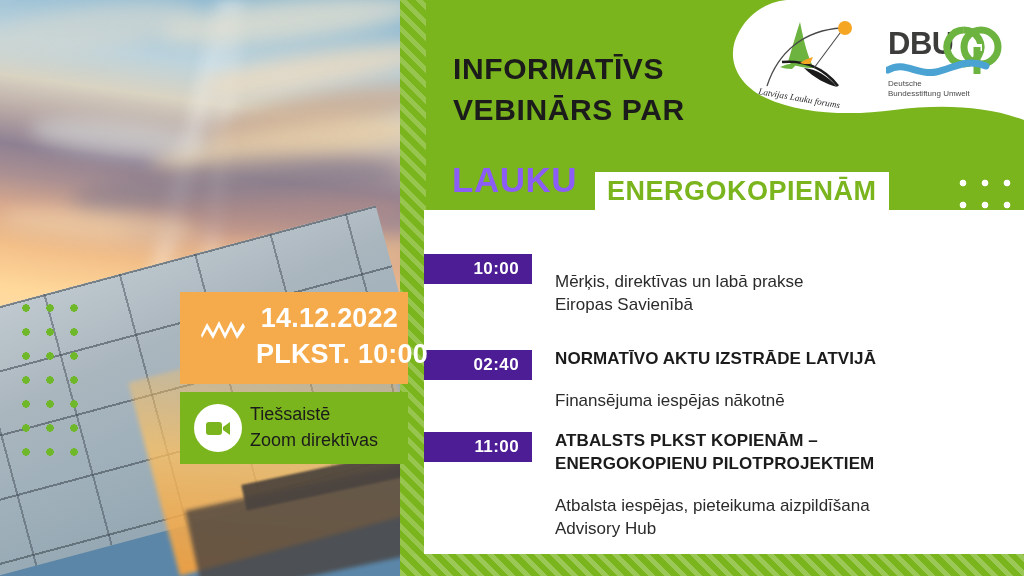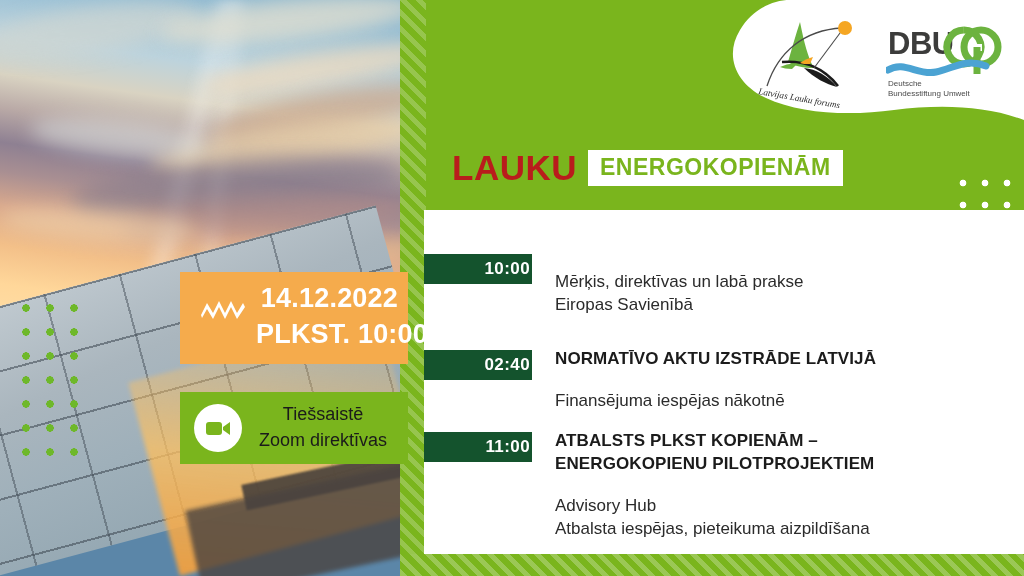--- a/index.html
+++ b/index.html
@@ -146,29 +146,30 @@
     line-height: 1.37;
     font-stretch: condensed;
   }
   .headline div { white-space: nowrap; }
 
   .title-row {
     position: absolute; left: 452px; top: 148px;
     display: flex; align-items: center;
   }
   .title-lauku {
-    color: #b91c1c;
+    color: #8b5cf6;
     font-size: 35px; font-weight: 700; letter-spacing: .5px;
-    padding-right: 11px;
+    padding-right: 18px;
   }
   .title-energo {
     background: #ffffff;
     color: #7ab51d;
-    font-size: 23px; font-weight: 700; letter-spacing: .5px;
+    font-size: 27px; font-weight: 700; letter-spacing: .5px;
     padding: 4px 12px 5px 12px;
+    margin-top: 24px;
   }
 
   
   .dots-right {
     position: absolute; left: 952px; top: 172px;
     width: 68px; height: 124px;
     background-image: radial-gradient(circle, #ffffff 3.3px, transparent 3.6px);
     background-size: 22px 22px;
   }
   .dots-right-green {
@@ -183,44 +184,44 @@
     position: absolute; left: 424px; top: 210px;
     width: 600px; height: 344px;
     background: #ffffff;
   }
 
   .agenda { position: absolute; left: 0; top: 0; width: 600px; }
   .agenda-row { position: absolute; left: 0; }
   .time-badge {
     position: absolute; left: 0; top: 0;
     width: 108px; height: 30px;
-    background: #14532d;
+    background: #4c1d95;
     color: #ffffff;
     font-size: 17px; font-weight: 700;
     letter-spacing: .4px;
     display: flex; align-items: center; justify-content: flex-end;
-    padding-right: 2px;
+    padding-right: 13px;
   }
   .agenda-body { position: absolute; left: 131px; top: -2px; width: 460px; }
   .agenda-title {
     color: #1b1b1b;
     font-size: 17px; font-weight: 700;
     line-height: 1.34;
     letter-spacing: .1px;
   }
   .agenda-sub {
     color: #2b2b2b;
     font-size: 17px; font-weight: 400;
     line-height: 1.38;
     margin-top: 18px;
   }
 
   
   .date-box {
-    position: absolute; left: 180px; top: 272px;
+    position: absolute; left: 180px; top: 292px;
     width: 228px; height: 92px;
     background: #f5ab4c;
     display: flex; align-items: center;
   }
   .date-icon { position: absolute; left: 20px; top: 26px; width: 46px; height: 22px; }
   .date-text {
     position: absolute; left: 76px; top: 8px; width: 142px;
     text-align: right;
     color: #ffffff;
     font-size: 27px; font-weight: 700; letter-spacing: .2px;
@@ -233,21 +234,21 @@
     width: 228px; height: 72px;
     background: #7ab51d;
   }
   .zoom-circle {
     position: absolute; left: 14px; top: 12px;
     width: 48px; height: 48px;
     background: #ffffff; border-radius: 50%;
   }
   .zoom-text {
     position: absolute; left: 70px; top: 10px; width: 146px;
-    text-align: center;
+    text-align: left;
     color: #1b1b1b;
     font-size: 18px; font-weight: 400;
     line-height: 1.42;
   }
 
   .nowrap { white-space: nowrap; }
 </style>
 </head>
 <body>
 
@@ -299,20 +300,24 @@
     <text x="2" y="32" font-family="'Liberation Sans', sans-serif" font-size="31" font-weight="700" fill="#3c3c3b" letter-spacing="-0.5">DBU</text>
     <path d="M78,8 A17,17 0 1,1 77.9,8" fill="none" stroke="#6cb33f" stroke-width="7"></path>
     <circle cx="95" cy="25" r="17" fill="none" stroke="#6cb33f" stroke-width="7"></circle>
     <rect x="84" y="22" width="12" height="7" fill="#ffffff"></rect>
     <path d="M91,25 L91,52" stroke="#6cb33f" stroke-width="7" fill="none"></path>
     <path d="M2,48 C18,38 32,54 50,50 C68,46 80,36 100,44" fill="none" stroke="#4ba3d3" stroke-width="7" stroke-linecap="round"></path>
     <text x="2" y="64" font-family="'Liberation Sans', sans-serif" font-size="8" fill="#4a4a4a">Deutsche</text>
     <text x="2" y="74" font-family="'Liberation Sans', sans-serif" font-size="8" fill="#4a4a4a">Bundesstiftung Umwelt</text>
   </svg>
 
+  <div class="headline">
+    <div>INFORMATĪVS</div>
+    <div>VEBINĀRS PAR</div>
+  </div>
 
   <div class="title-row">
     <span class="title-lauku">LAUKU</span>
     <span class="title-energo">ENERGOKOPIENĀM</span>
   </div>
 
   <div class="dots-right"></div>
   <div class="dots-right-green"></div>
 
   <div class="card">
@@ -338,22 +343,22 @@
           </div>
         </div>
         <div class="agenda-row" style="top: 222px;">
           <div class="time-badge">11:00</div>
           <div class="agenda-body">
             <div class="agenda-title">
               <div class="nowrap">ATBALSTS PLKST KOPIENĀM –</div>
               <div class="nowrap">ENERGOKOPIENU PILOTPROJEKTIEM</div>
             </div>
             <div class="agenda-sub">
+              <div class="nowrap">Atbalsta iespējas, pieteikuma aizpildīšana</div>
               <div class="nowrap">Advisory Hub</div>
-              <div class="nowrap">Atbalsta iespējas, pieteikuma aizpildīšana</div>
             </div>
           </div>
         </div>
       </div>
   </div>
 
   <div class="stripe-bottom"></div>
 
   <div class="date-box">
     <svg class="date-icon" viewBox="0 0 46 22">

